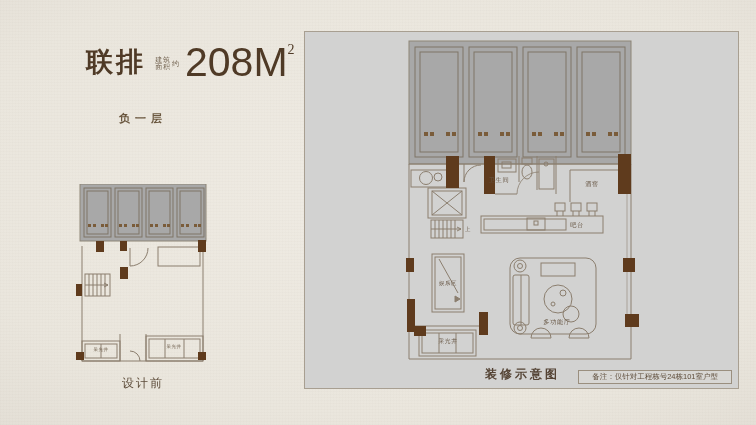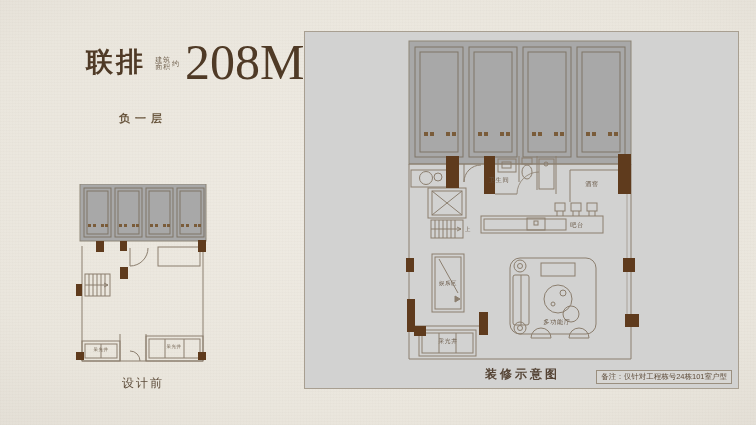--- a/index.html
+++ b/index.html
@@ -11,39 +11,39 @@
       repeating-linear-gradient(90deg, rgba(90,70,50,0.012) 0 1px, transparent 1px 3px),
       radial-gradient(ellipse 115% 105% at 50% 45%, #efebe3 0%, #eae6dd 50%, #ded9d0 85%, #c9c4b9 100%);
   }
 
   
   .title-block{position:absolute; left:78px; top:44px; display:flex; align-items:center; color:#4f3a26;margin-left:8px;}
   .title-main{font-size:27px; font-weight:bold; letter-spacing:3px; font-family:"Liberation Serif","DejaVu Serif",serif;}
   .area-chip{display:flex; align-items:center; margin:4px 5px 0 7px; color:#6f5f4c;}
   .chip-col{display:flex; flex-direction:column; font-size:9px; line-height:9px; transform:scale(0.78); letter-spacing:1px;}
   .chip-yue{font-size:9px; transform:scale(0.78); margin-left:-2px;}
-  .area-value{font-size:50px; line-height:36px; font-family:Liberation Serif, serif;}
+  .area-value{font-size:41px; line-height:36px; font-family:Liberation Sans, sans-serif;}
   .area-sup{font-size:14px; font-family:"Liberation Serif","DejaVu Serif",serif; align-self:flex-start; margin-top:-2px;}
   .floor-label{position:absolute; left:73px; top:111px; width:140px; text-align:center;
     font-size:11px; letter-spacing:5px; color:#6a573f; font-weight:bold;
     font-family:"Liberation Serif","DejaVu Serif",serif;}
   .design-before{position:absolute; left:83px; top:375px; width:120px; text-align:center;
     font-size:12px; letter-spacing:2px; color:#5d4c3a;}
 
   .small-plan{position:absolute; left:72px; top:184px; width:140px; height:184px;}
   .small-plan svg{position:absolute; left:0; top:0;}
 
   
   .big-box{position:absolute; left:304px; top:31px; width:435px; height:358px;
     background:#d2d2d1; border:1px solid #a89f91; box-sizing:border-box;}
   .big-box svg{position:absolute; left:0; top:0;}
   .diagram-caption{position:absolute; left:0; bottom:5px; width:435px; text-align:center;
     font-size:12px; font-weight:bold; letter-spacing:3px; color:#544334;}
   .note{position:absolute; right:6px; bottom:4px; font-size:7.5px; color:#5d4c3a;
-    border:1px solid #9a8f7f; padding:1px 4px; background:rgba(230,226,218,0.35); white-space:nowrap;}
+    border:1px solid #9a8f7f; padding:1px 13px; background:rgba(230,226,218,0.35); white-space:nowrap;}
 
   
   .lbl{position:absolute; transform:translate(-50%,-50%) scale(var(--s,1));
     transform-origin:center; font-size:10px; color:#675644; white-space:nowrap; letter-spacing:1px;}
 </style>
 </head>
 <body>
 
 <div class="stage">
 

